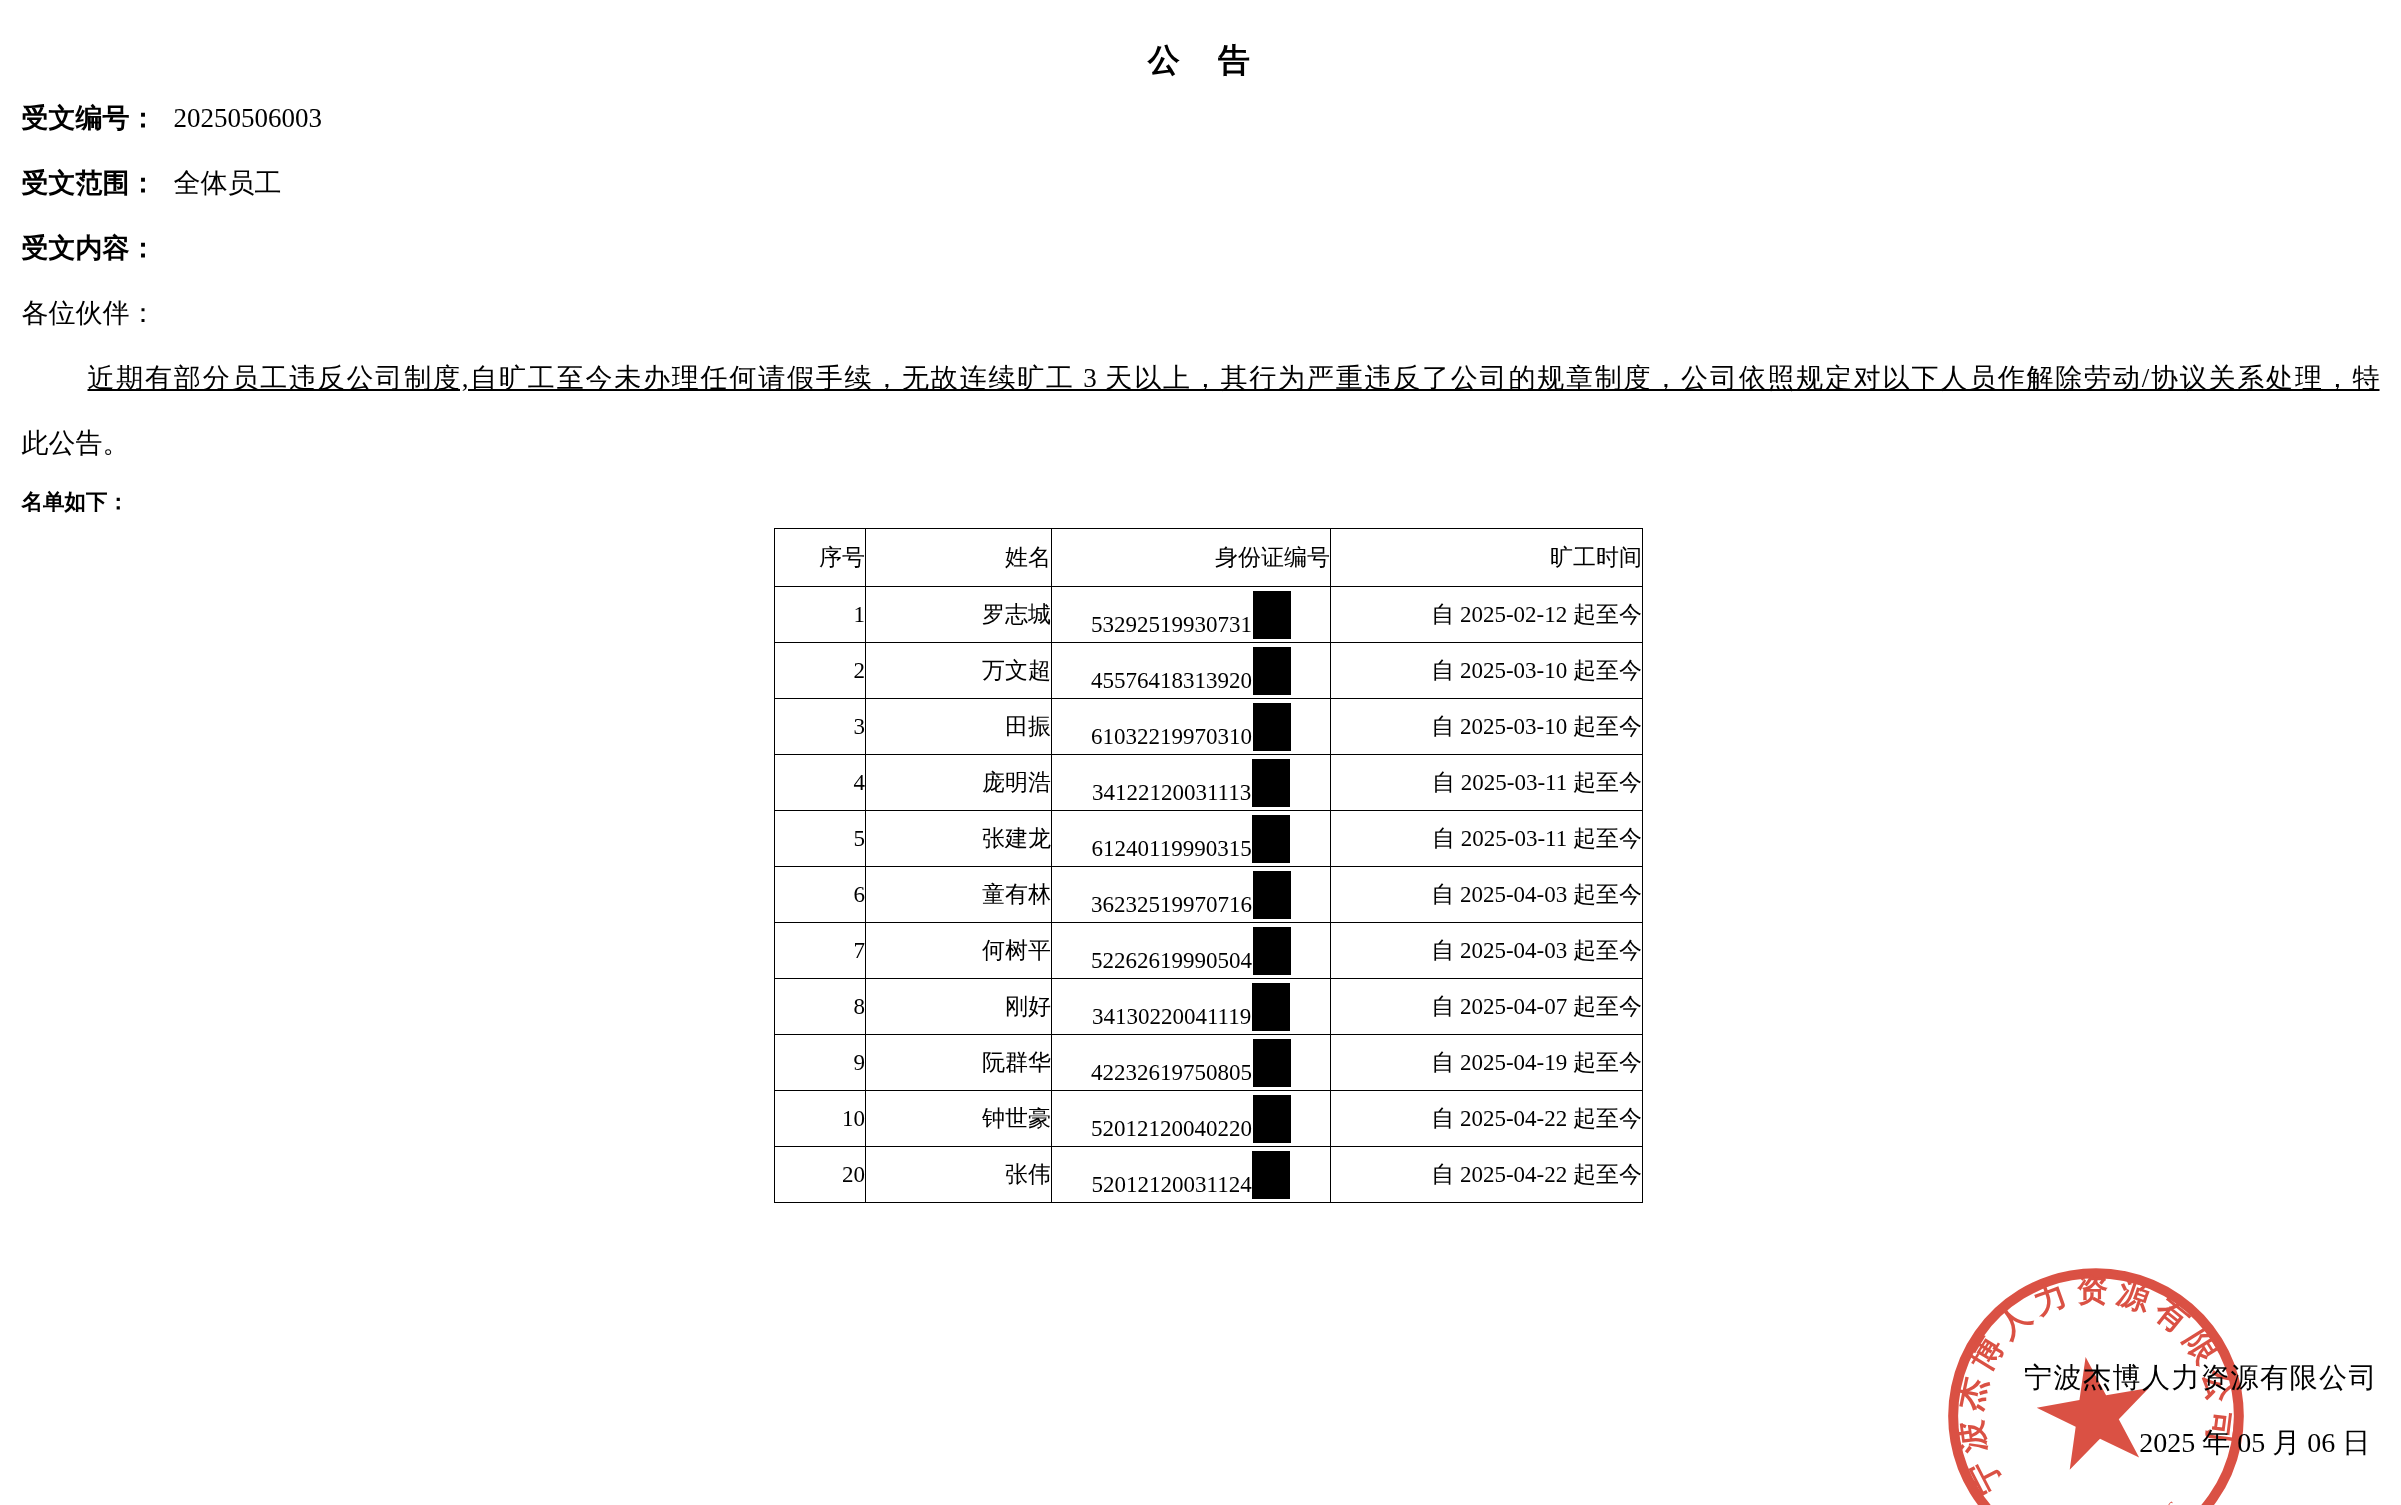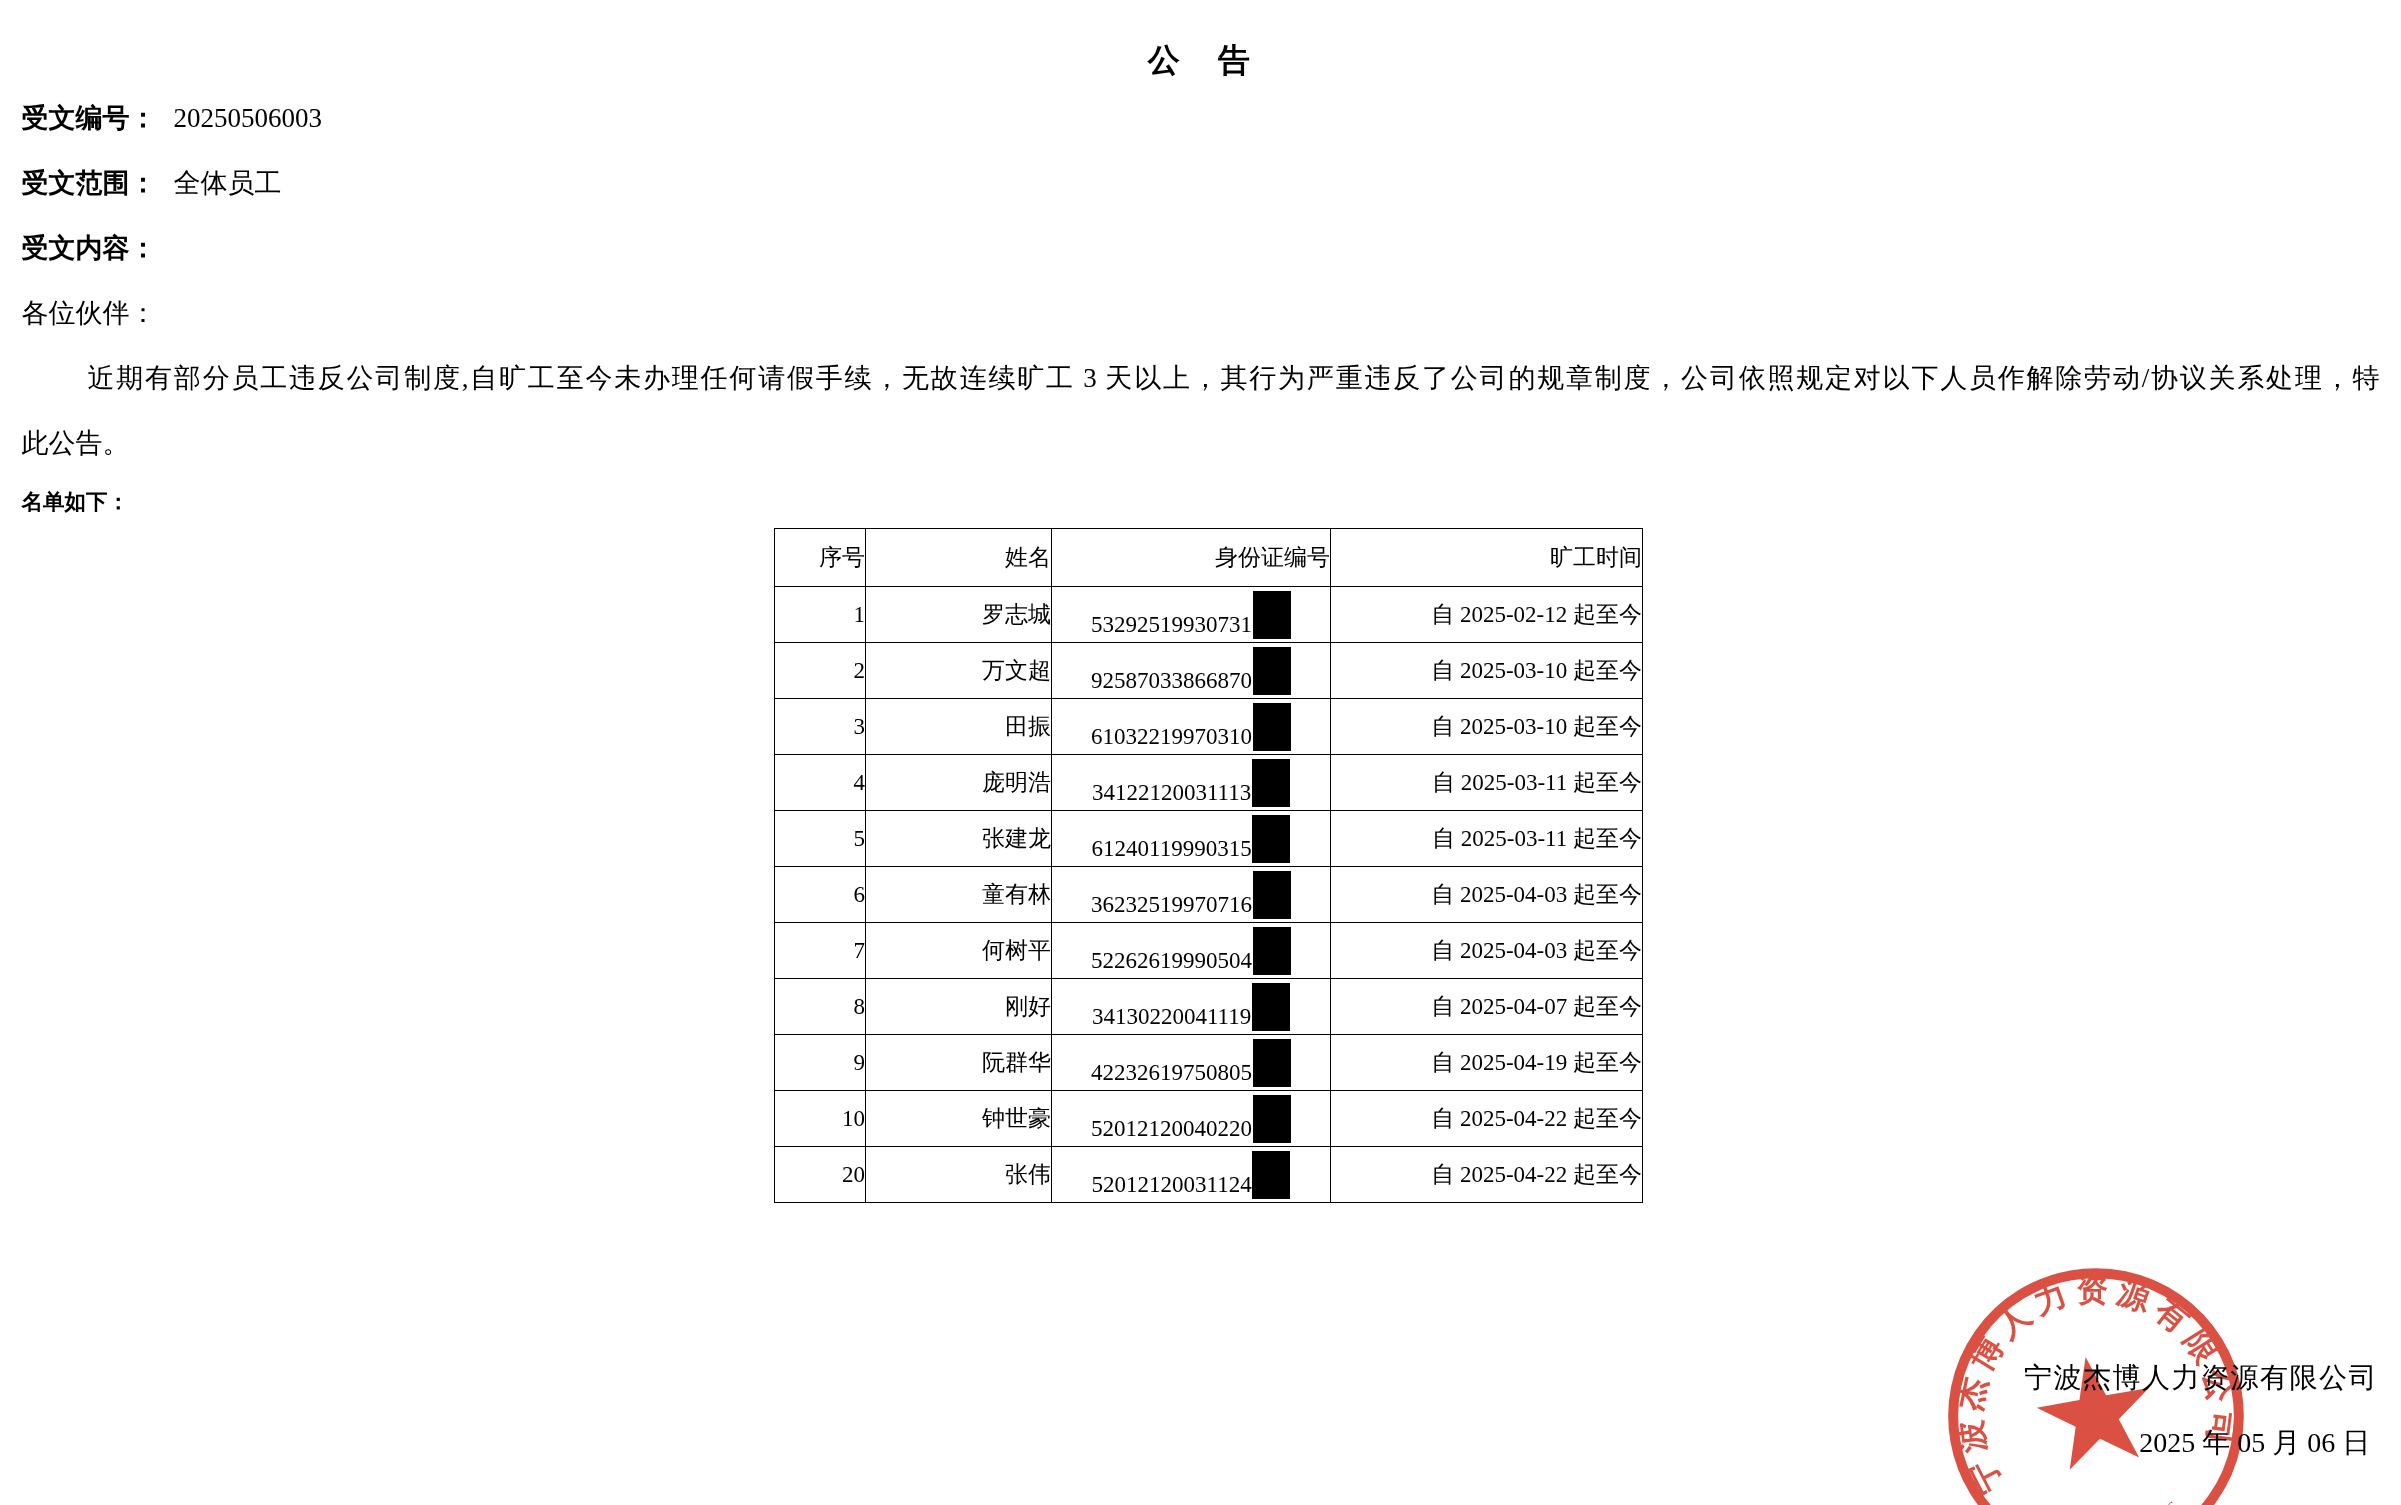--- a/index.html
+++ b/index.html
@@ -38,20 +38,21 @@
   }
   .meta-value {
     margin-left: 17px;
     margin-top: 34px;
   }
   .para-line1 {
     text-indent: 66px;
     text-align: justify;
     text-align-last: justify;
     overflow: hidden;
+    text-decoration: underline;
   }
   .list-intro {
     margin: 0 21.5px;
     font-size: 21.5px;
     font-weight: bold;
     line-height: 52px;
     white-space: nowrap;
   }
   table.roster {
     border-collapse: collapse;
@@ -173,21 +174,21 @@
       </span>
     </td>
     <td class="absence-cell">自 2025-02-12 起至今</td>
   </tr>
 
   <tr>
     <td>2</td>
     <td>万文超</td>
     <td>
       <span class="id-cell-inner">
-        <span class="id-digits">92587033866870</span>
+        <span class="id-digits">45576418313920</span>
         <span class="redact-box"></span>
       </span>
     </td>
     <td class="absence-cell">自 2025-03-10 起至今</td>
   </tr>
 
   <tr>
     <td>3</td>
     <td>田振</td>
     <td>

